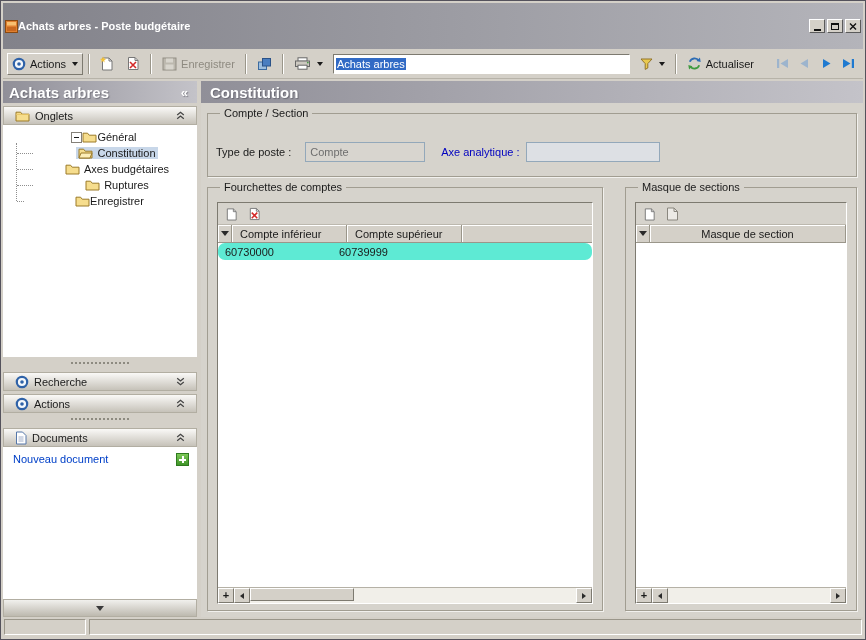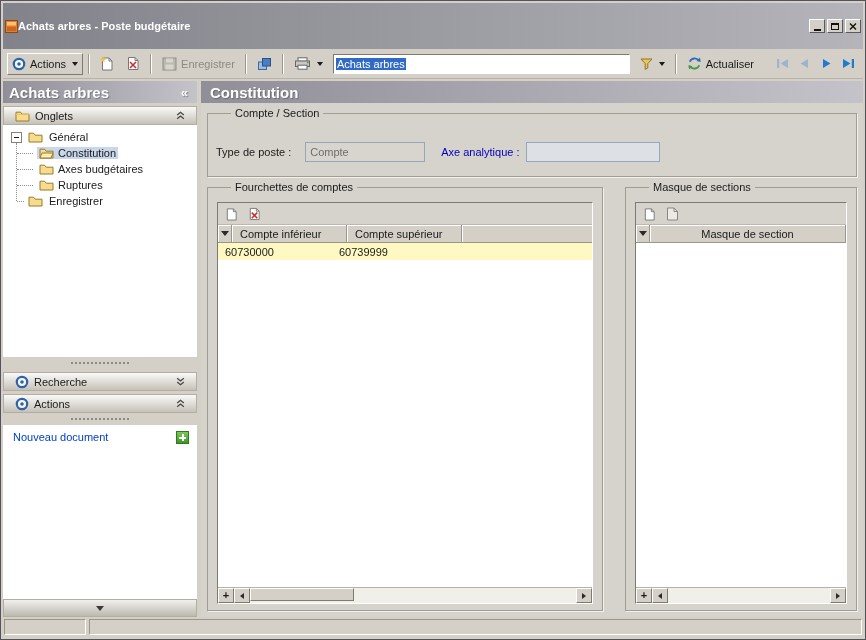--- a/index.html
+++ b/index.html
@@ -31,21 +31,21 @@
   .bodyrow{flex:1;display:flex;gap:4px;padding-top:2px;min-height:0;}
 
   
   .sidebar{flex:0 0 194px;display:flex;flex-direction:column;min-height:0;background:#d4d0c8;}
   .pane-header{flex:0 0 22px;background:linear-gradient(to right,#908f98,#c4c3c9);display:flex;align-items:center;padding:0 6px;color:#fff;font-size:15px;font-weight:bold;text-shadow:1px 1px 1px rgba(70,70,80,.5);}
   .pane-header .sp{flex:1;}
   .collapse-btn{font-size:13px;font-weight:bold;color:#fff;padding:0 3px;}
   .section-bar{flex:0 0 19px;margin-top:3px;background:linear-gradient(#faf9f7,#c6c2b9);border:1px solid #b2aea2;display:flex;align-items:center;gap:5px;padding:0 11px;}
   .section-bar .lbl{flex:1;}
   .tree-panel{flex:0 0 232px;background:#fff;position:relative;padding-top:4px;overflow:hidden;}
-  .tree-row{height:16px;display:flex;align-items:center;gap:6px;padding-left:8px;position:relative;}
+  .tree-row{height:16px;display:flex;align-items:center;gap:0;padding-left:8px;position:relative;justify-content:center;}
   .tree-row.child{padding-left:34px;}
   .selwrap{display:flex;align-items:center;gap:4px;padding:0 2px;}
   .tree-row.selected .selwrap{background:#c8d7e9;}
   .expander{width:11px;height:11px;background:#fff;border:1px solid #848078;position:relative;flex:0 0 11px;}
   .expander::after{content:"";position:absolute;left:2px;top:4px;width:5px;height:1px;background:#1a1a1a;}
   .exp-spacer{width:11px;flex:0 0 11px;}
   .vline{position:absolute;left:13px;top:18px;height:58px;border-left:1px dotted #8e8e8e;}
   .stub::before{content:"";position:absolute;left:14px;top:8px;width:16px;border-top:1px dotted #8e8e8e;}
   .stub2::before{content:"";position:absolute;left:14px;top:8px;width:7px;border-top:1px dotted #8e8e8e;}
   .dotted-sep{flex:0 0 12px;display:flex;align-items:center;justify-content:center;}
@@ -57,42 +57,42 @@
   .plusbtn::before{content:"";position:absolute;left:2px;top:5px;width:7px;height:2px;background:#fff;}
   .plusbtn::after{content:"";position:absolute;left:5px;top:2px;width:2px;height:7px;background:#fff;}
   .sidebar-bottom{flex:0 0 18px;margin-top:0;background:linear-gradient(#f1f0ed,#bdb9af);border:1px solid #b2aea2;display:flex;align-items:center;justify-content:center;}
   .tri-down{width:0;height:0;border-left:4px solid transparent;border-right:4px solid transparent;border-top:5px solid #3a3a3a;}
 
   
   .main{flex:1;display:flex;flex-direction:column;min-width:0;min-height:0;}
   .main .pane-header{padding-left:9px;}
   .main-content{flex:1;background:#d6d3cc;padding:6px 6px 6px 6px;display:flex;flex-direction:column;min-height:0;overflow:hidden;}
   .groupbox{position:relative;border:1px solid #a19d91;box-shadow:1px 1px 0 #f2f1ee;}
-  .groupbox>.legend{position:absolute;top:-7px;left:23px;background:#d6d3cc;padding:0 4px;line-height:13px;}
+  .groupbox>.legend{position:absolute;top:-7px;left:12px;background:#d6d3cc;padding:0 4px;line-height:13px;}
   .gb-compte{flex:0 0 64px;margin-top:4px;display:flex;align-items:center;padding:14px 10px 0 8px;}
   .fld{height:20px;border:1px solid #93a8ba;background:#d8d5cf;color:#6e6e6e;display:flex;align-items:center;padding:0 4px;}
   .fld.f1{width:120px;margin-left:14px;}
   .fld.f2{width:134px;background:#dde0e4;margin-left:6px;}
   .lbl-blue{color:#0000c0;margin-left:16px;}
   .panels-row{flex:1;display:flex;gap:22px;margin-top:10px;min-height:0;}
   .gb-grid{display:flex;flex-direction:column;padding:14px 9px 6px 9px;min-height:0;}
   .gb-four{flex:0 0 396px;}
   .gb-masque{flex:1;}
   .grid-panel{flex:1;border:1px solid;border-color:#7d7a70 #fff #fff #7d7a70;background:#fff;display:flex;flex-direction:column;min-height:0;}
   .grid-toolbar{flex:0 0 22px;background:#d6d3cc;border-bottom:1px solid #bcb8ae;display:flex;align-items:center;gap:5px;padding:0 4px;}
   .gbtn{width:18px;height:18px;display:flex;align-items:center;justify-content:center;}
   .grid-header{flex:0 0 18px;display:flex;background:#d4d0c8;border-bottom:1px solid #9a968a;}
   .gh-cell{background:#d4d0c8;border-right:1px solid #9a968a;box-shadow:inset 1px 1px 0 #fff;display:flex;align-items:center;padding-left:8px;}
   .gh-corner{flex:0 0 14px;padding-left:3px;}
   .gh-col{flex:0 0 115px;}
   .gh-colM{flex:1;justify-content:center;padding-left:0;}
   .gh-fill{flex:1;border-right:none;}
   .grid-body{flex:1;background:#fff;overflow:hidden;}
   .grid-row{height:17px;display:flex;align-items:center;padding-left:7px;}
-  .grid-row.selected{background:#fef9c3;}
+  .grid-row.selected{background:#5eead4;border-radius:7px;}
   .gcell{flex:0 0 114px;}
   .hscroll{flex:0 0 16px;display:flex;border-top:1px solid #b5b1a6;}
   .sbtn{flex:0 0 16px;height:15px;background:#d4d0c8;border:1px solid;border-color:#fff #7d7a70 #7d7a70 #fff;display:flex;align-items:center;justify-content:center;font-size:11px;font-weight:bold;line-height:1;}
   .track{flex:1;background:#f1efe9;position:relative;height:15px;}
   .thumb{position:absolute;left:0;top:0;height:13px;width:104px;background:#d4d0c8;border:1px solid;border-color:#fff #7d7a70 #7d7a70 #fff;}
   .tri-l{width:0;height:0;border-top:3px solid transparent;border-bottom:3px solid transparent;border-right:4px solid #2a2a2a;}
   .tri-r{width:0;height:0;border-top:3px solid transparent;border-bottom:3px solid transparent;border-left:4px solid #2a2a2a;}
   .tri-down-md{width:0;height:0;border-left:4px solid transparent;border-right:4px solid transparent;border-top:5px solid #2a2a2a;}
 
   
@@ -344,20 +344,32 @@
         <span class="lbl">Actions</span>
         <svg width="9" height="9" viewBox="0 0 9 9">
             <path d="M1.2 4 L4.5 1.2 L7.8 4 M1.2 7.8 L4.5 5 L7.8 7.8" fill="none" stroke="#444" stroke-width="1.2"></path>
           </svg>
       </div>
 
       <div class="dotted-sep">
           <i></i>
         </div>
 
+      <div class="section-bar">
+        <span class="icon">
+          <svg width="12" height="14" viewBox="0 0 12 14">
+              <path d="M1.5 1 h6 l3.5 3.5 V13 H1.5 z" fill="#fff" stroke="#5577aa"></path>
+              <path d="M3.5 6 h5 M3.5 8 h5 M3.5 10 h5" stroke="#8899bb" stroke-width="0.8"></path>
+            </svg>
+        </span>
+        <span class="lbl">Documents</span>
+        <svg width="9" height="9" viewBox="0 0 9 9">
+            <path d="M1.2 4 L4.5 1.2 L7.8 4 M1.2 7.8 L4.5 5 L7.8 7.8" fill="none" stroke="#444" stroke-width="1.2"></path>
+          </svg>
+      </div>
 
       <div class="docs-panel">
         <div class="newdoc-row">
           <span class="newdoc-link">Nouveau document</span>
           <span class="plusbtn"></span>
         </div>
       </div>
 
       <div class="sidebar-bottom">
         <span class="tri-down"></span>

